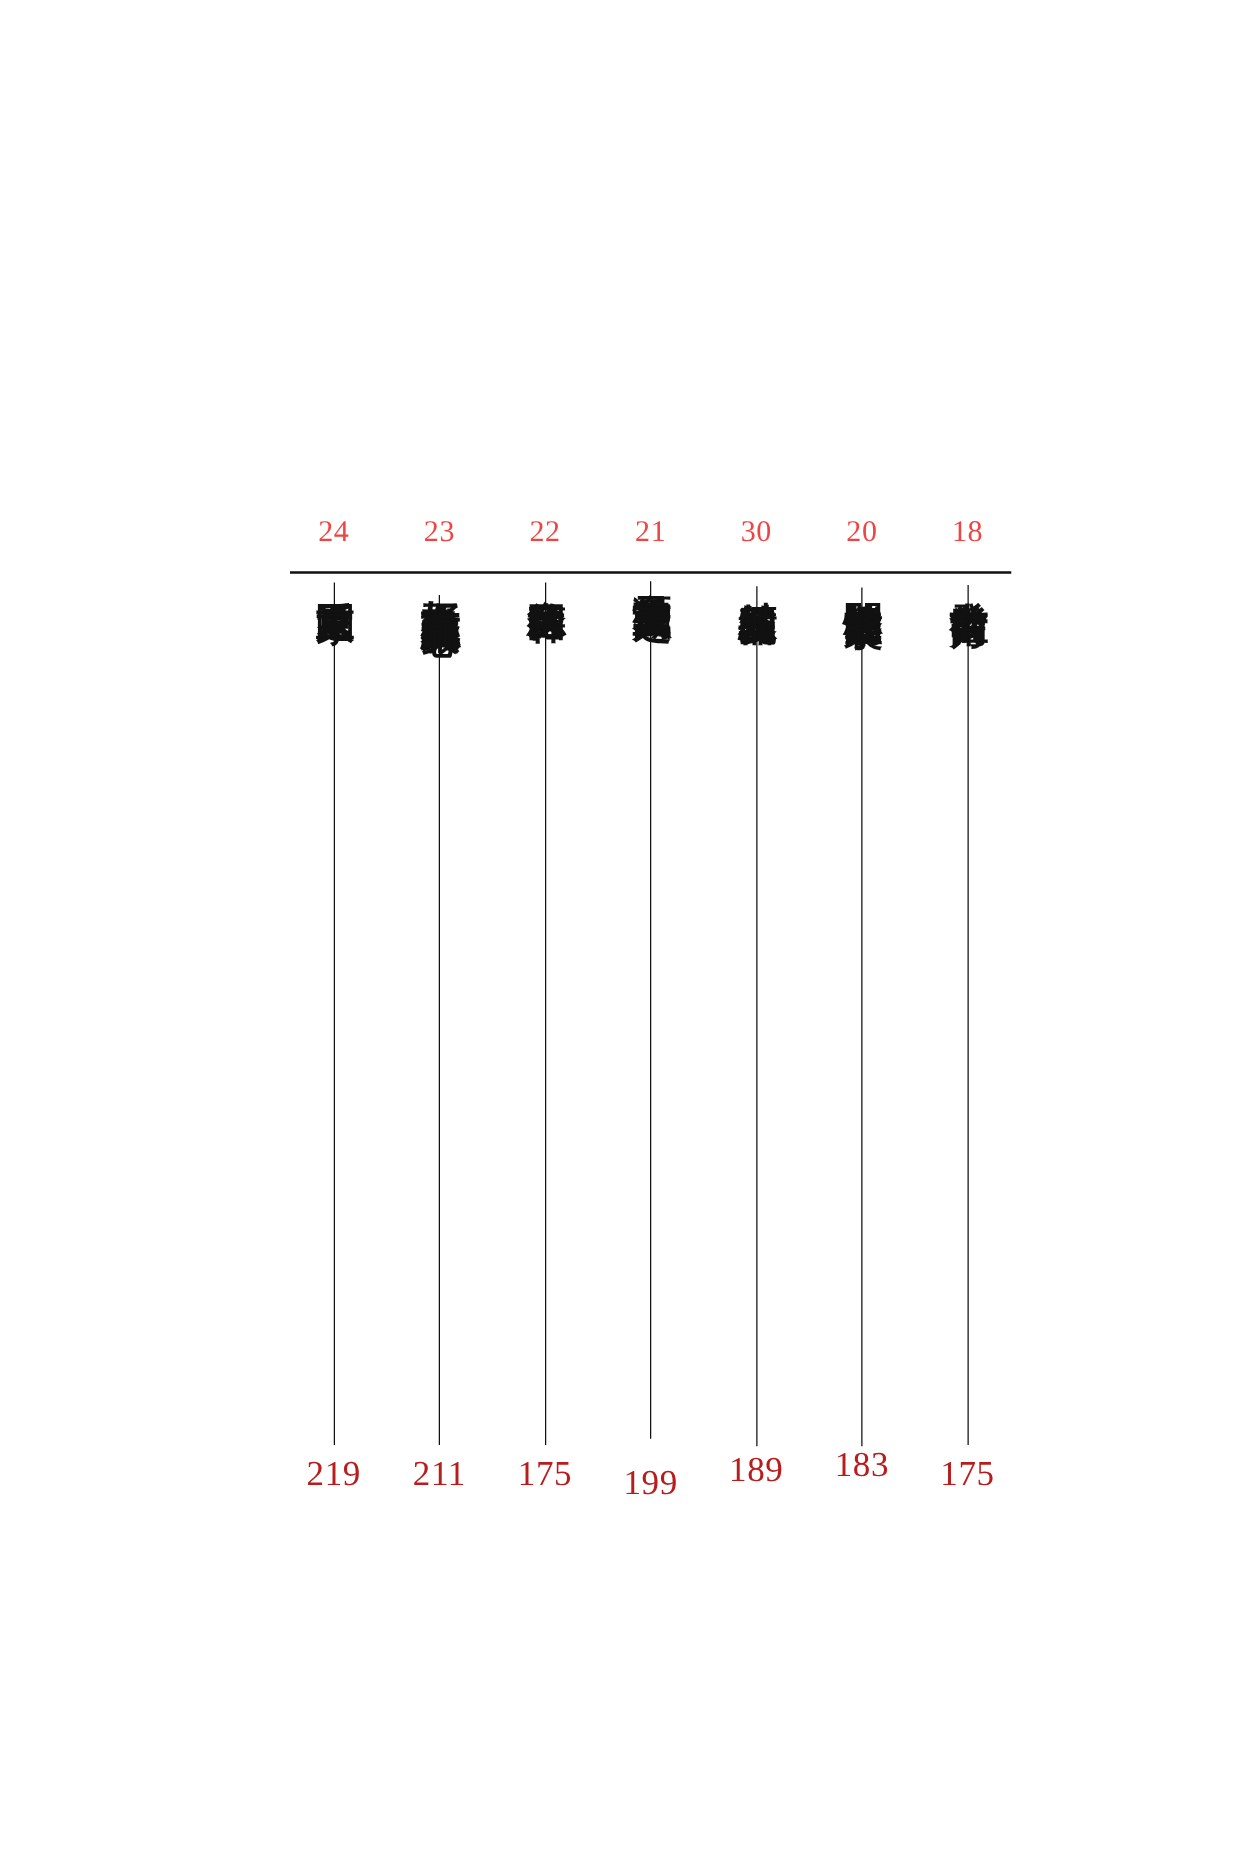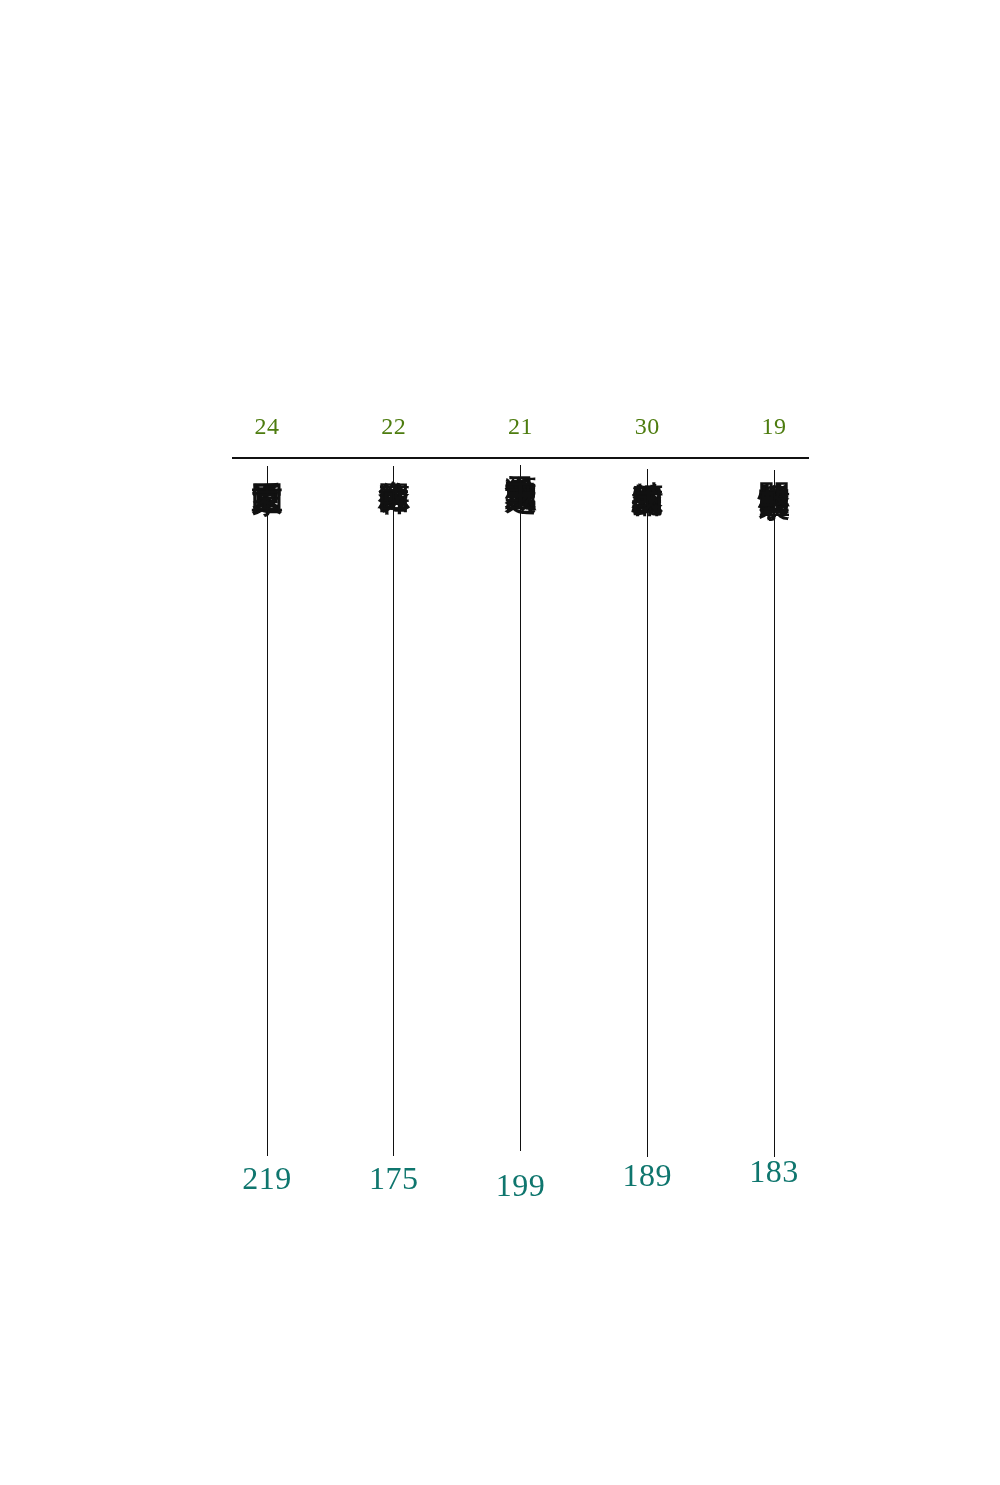--- a/index.html
+++ b/index.html
@@ -58,21 +58,21 @@
   }
 
   .chapter-number {
     font-size: 24px;
     line-height: 1;
     letter-spacing: 0.5px;
     height: 30px;
     display: flex;
     align-items: flex-start;
     justify-content: center;
-    color: #4d7c0f;
+    color: #ef4444;
   }
 
   .entry-body {
     margin-top: 13px;
     display: flex;
     flex-direction: column;
     align-items: center;
     flex: 1 1 auto;
     width: 100%;
   }
@@ -91,45 +91,53 @@
 
   .leader-line {
     width: 1px;
     background: #111111;
     flex: 1 1 auto;
     margin-top: 6px;
     margin-bottom: 4px;
   }
 
   .page-number {
-    font-size: 32px;
+    font-size: 28px;
     line-height: 1;
     letter-spacing: 0.5px;
-    color: #0f766e;
+    color: #b91c1c;
     height: 26px;
     display: flex;
     align-items: flex-end;
     justify-content: center;
   }
 
   
   #toc-columns .toc-entry { justify-content: flex-start; }
 </style>
 </head>
 <body>
 
 <div id="toc-page">
 
   <div id="toc-rule"></div>
 
   <div id="toc-columns">
 
+    <div class="toc-entry">
+      <div class="chapter-number">18</div>
+      <div class="entry-body">
+        <div class="chapter-title">出發前往南方</div>
+        <div class="leader-line" style="flex: 0 0 auto; height: 688px;"></div>
+        <div class="page-number" style="margin-top: 8px;">175</div>
+      </div>
+    </div>
 
     <div class="toc-entry">
-      <div class="chapter-number">19</div>
+      <div class="chapter-number">20</div>
       <div class="entry-body">
         <div class="chapter-title">林間怪樹的襲擊</div>
         <div class="leader-line" style="flex: 0 0 auto; height: 687px;"></div>
         <div class="page-number" style="margin-top: 0;">183</div>
       </div>
     </div>
 
     <div class="toc-entry">
       <div class="chapter-number">30</div>
       <div class="entry-body">
@@ -150,20 +158,28 @@
 
     <div class="toc-entry">
       <div class="chapter-number">22</div>
       <div class="entry-body">
         <div class="chapter-title">奎德林國</div>
         <div class="leader-line" style="flex: 0 0 auto; height: 690px;"></div>
         <div class="page-number" style="margin-top: 8px;">175</div>
       </div>
     </div>
 
+    <div class="toc-entry">
+      <div class="chapter-number">23</div>
+      <div class="entry-body">
+        <div class="chapter-title">好女巫格琳達為桃樂絲實現心願</div>
+        <div class="leader-line" style="flex: 0 0 auto; height: 680px;"></div>
+        <div class="page-number" style="margin-top: 8px;">211</div>
+      </div>
+    </div>
 
     <div class="toc-entry">
       <div class="chapter-number">24</div>
       <div class="entry-body">
         <div class="chapter-title">重返家園</div>
         <div class="leader-line" style="flex: 0 0 auto; height: 690px;"></div>
         <div class="page-number" style="margin-top: 8px;">219</div>
       </div>
     </div>
 

